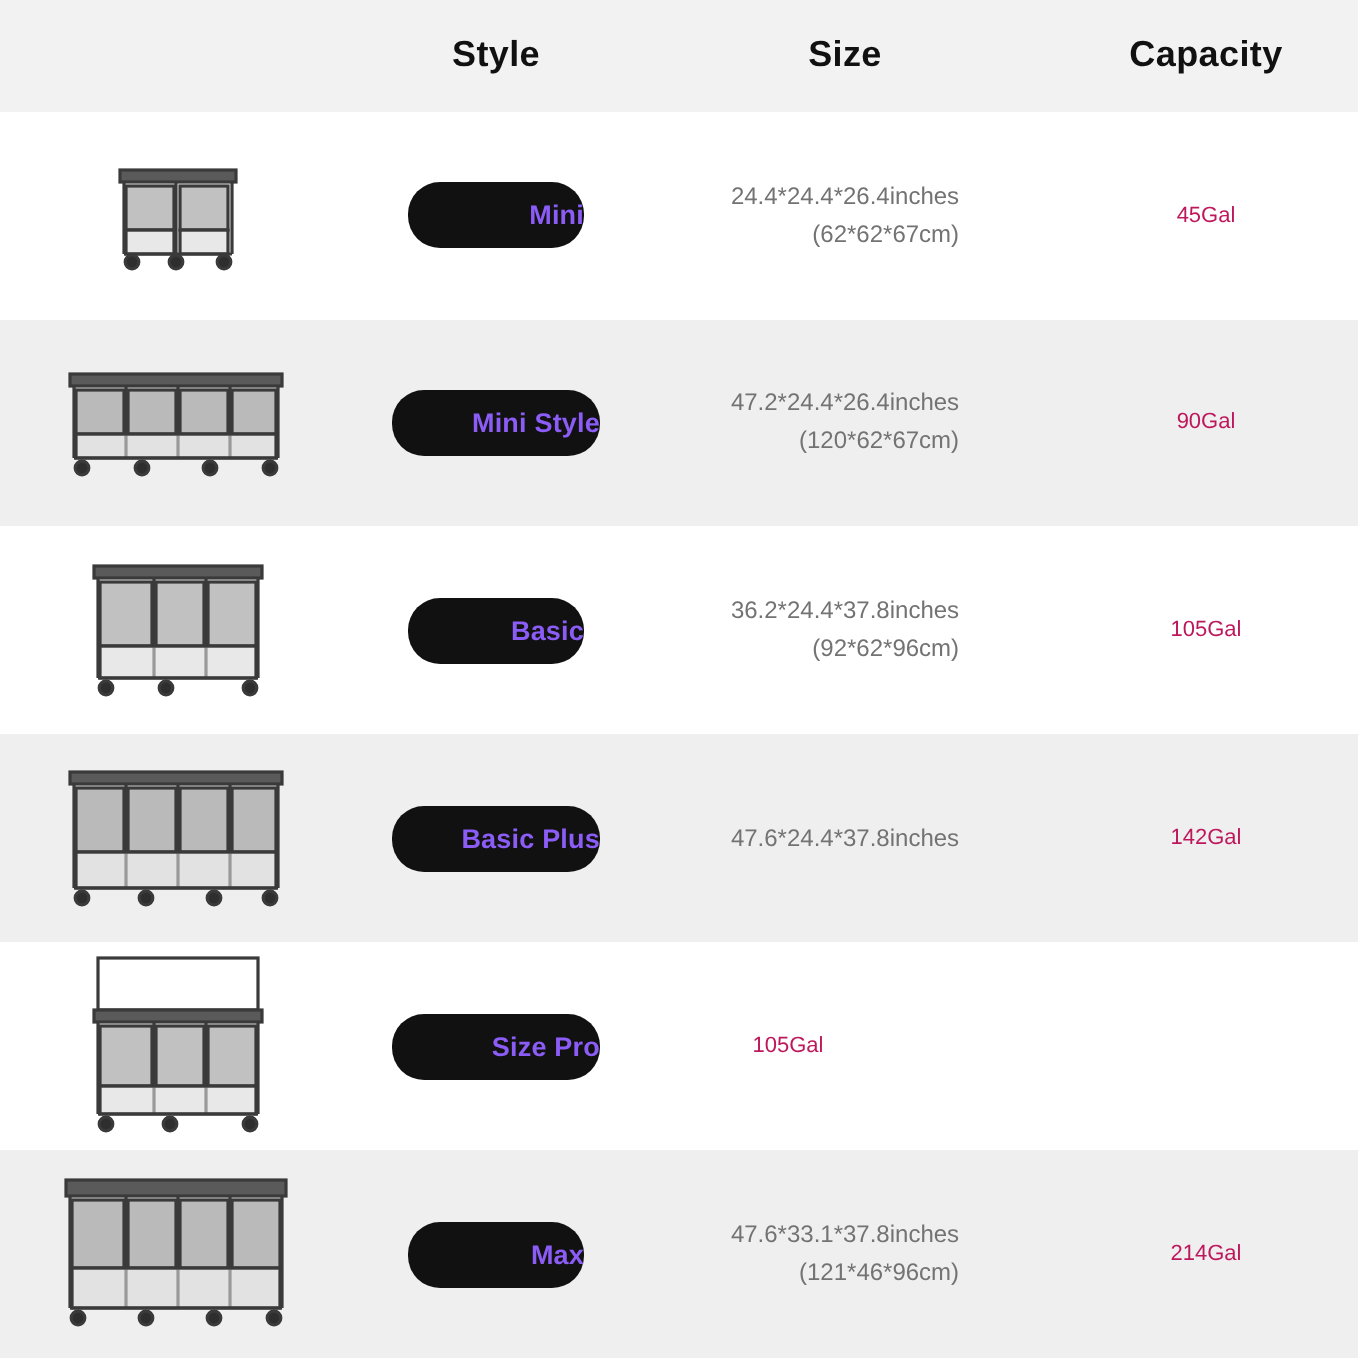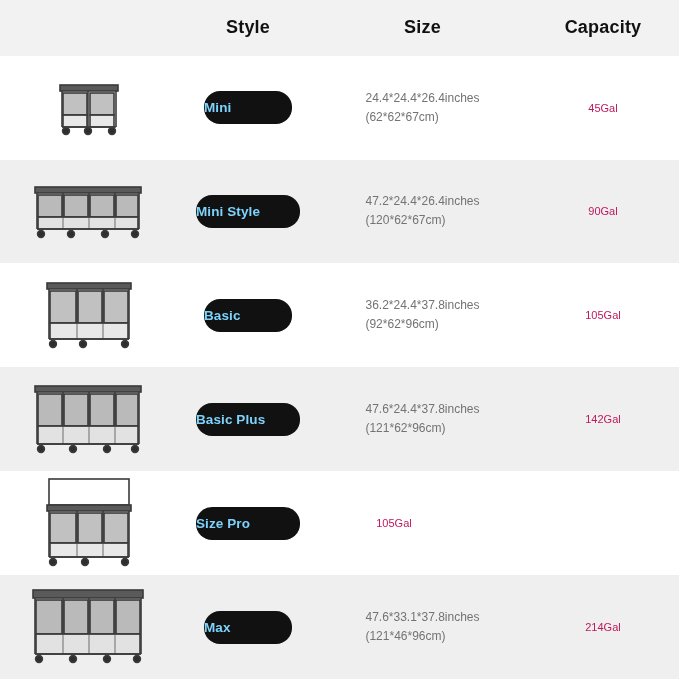--- a/index.html
+++ b/index.html
@@ -50,42 +50,42 @@
     width: 140px;
     display: flex;
     align-items: center;
     justify-content: center;
   }
   .col-size {
     width: 209px;
     display: flex;
     align-items: center;
     justify-content: center;
-    text-align: left;
+    text-align: right;
   }
   .col-cap {
     width: 152px;
     display: flex;
     align-items: center;
     justify-content: center;
     text-align: left;
   }
   .hdr-text {
     font-size: 18px;
     font-weight: bold;
     color: #111111;
     letter-spacing: 0.2px;
   }
   .pill {
     background: #111111;
-    color: #7dd3fc;
+    color: #8b5cf6;
     border-radius: 16px;
     padding: 9px 0;
     width: 88px;
-    text-align: left;
+    text-align: right;
     font-size: 13.5px;
     font-weight: bold;
     letter-spacing: 0.1px;
   }
   .pill.wide {
     width: 104px;
   }
   .size-text {
     font-size: 12px;
     line-height: 19px;
@@ -243,21 +243,20 @@
           <circle cx="108" cy="71" r="3.4" fill="#2e2e2e"></circle>
         </g>
       </svg>
     </div>
     <div class="col-style">
       <span class="pill wide">Basic Plus</span>
     </div>
     <div class="col-size">
       <div class="size-text">
         <div>47.6*24.4*37.8inches</div>
-        <div>(121*62*96cm)</div>
       </div>
     </div>
     <div class="col-cap">
       <span class="cap-text">142Gal</span>
     </div>
   </div>
 
   <div class="row body plain">
     <div class="col-img">
       <svg class="prod" width="100" height="100" viewBox="0 0 100 100">

